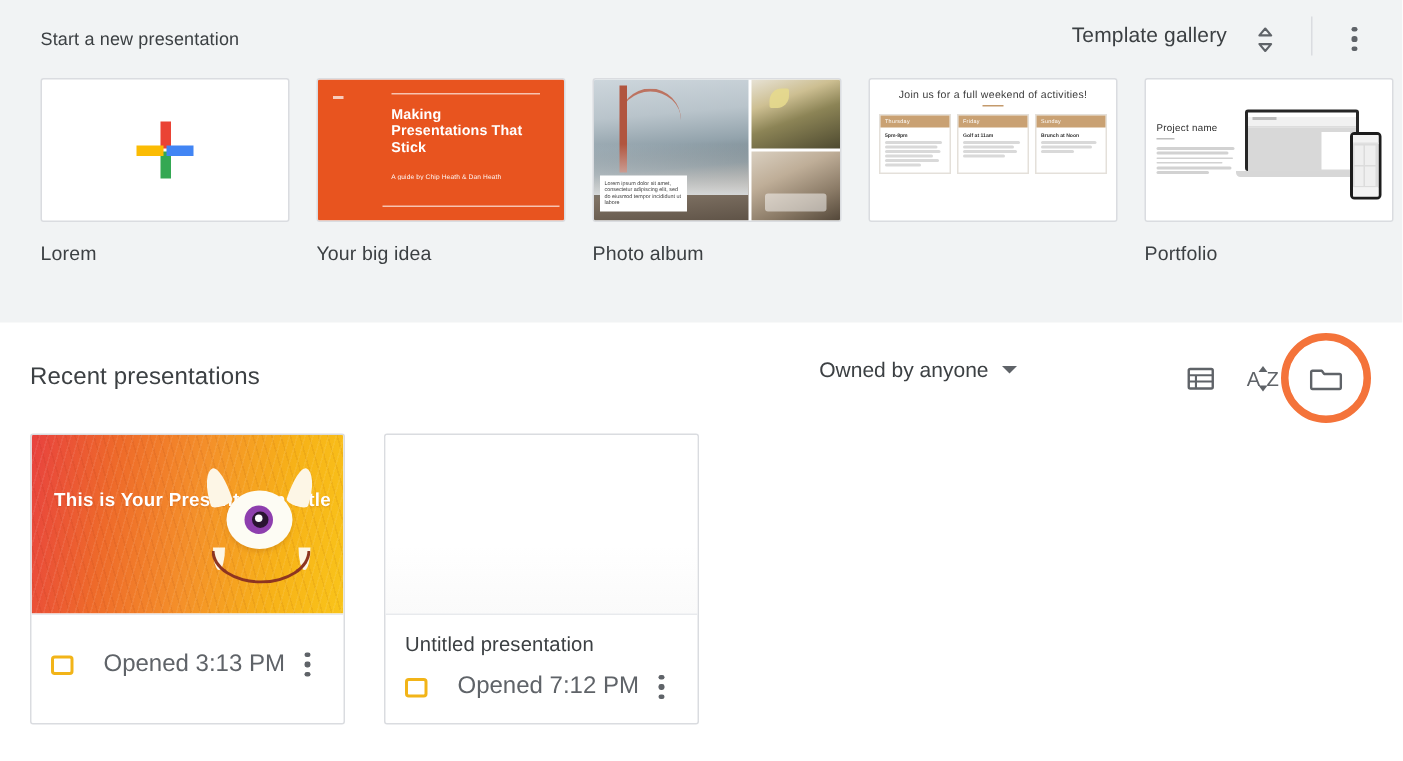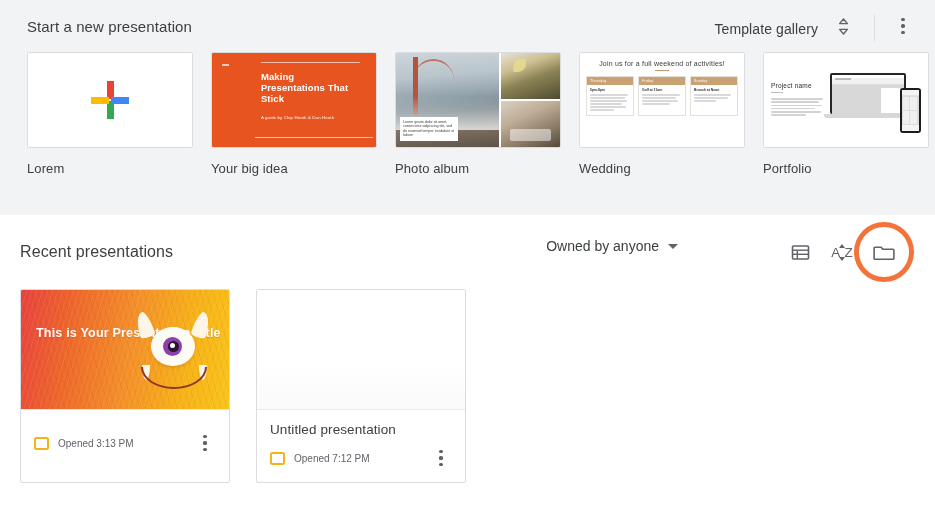--- a/index.html
+++ b/index.html
@@ -20,29 +20,29 @@
   }
 
   #new-presentation-header {
     display: flex;
     align-items: center;
     height: 52px;
     padding: 0 18px 0 27px;
   }
 
   #start-new-title {
-    font-size: 15px;
+    font-size: 12px;
     color: #3c4043;
     letter-spacing: .1px;
   }
 
   .header-right {
     margin-left: auto;
     display: flex;
-    align-items: flex-end;
+    align-items: flex-start;
     gap: 0px;
   }
 
   #template-gallery-button {
     font-size: 14px;
     color: #3c4043;
     letter-spacing: .1px;
     cursor: pointer;
     padding: 4px 2px;
   }
@@ -184,21 +184,21 @@
 
   
   #doc-grid { display:flex; gap:26px; padding:0 20px; }
   .doc-card { width:210px; border:1px solid #dadce0; border-radius:2px; background:#fff; cursor:pointer; overflow:hidden; }
   .doc-thumb { height:120px; border-bottom:1px solid #e8eaed; position:relative; overflow:hidden; }
   .doc-thumb-blank { background:linear-gradient(#ffffff 62%, #fafafa 100%); }
   .doc-meta { padding:12px 13px 13px 13px; }
   .doc-title { font-size:13.5px; color:#3c4043; letter-spacing:.1px; white-space:nowrap; overflow:hidden; text-overflow:ellipsis; }
   .doc-sub-row { display:flex; align-items:center; margin-top:10px; }
   .slides-icon { width:15px; height:13px; border:2.6px solid #f2b418; border-radius:2.5px; background:#fff; flex:0 0 auto; }
-  .doc-opened { font-size:10px; color:#5f6368; margin-left:9px; }
+  .doc-opened { font-size:16px; color:#5f6368; margin-left:20px; }
   .doc-more { margin-left:auto; width:22px; height:22px; display:flex; align-items:center; justify-content:center; cursor:pointer; }
   .doc-more .dot3 i { width:3.2px; height:3.2px; background:#5f6368; }
 
   
   .monster-bg { width:100%; height:100%;
     background: linear-gradient(100deg,#e8423f 0%,#ee6a2a 26%,#f4902a 52%,#f7b218 78%,#f9c41a 100%);
     position:relative; overflow:hidden; }
   .fur { position:absolute; inset:0; opacity:.22;
     background-image: repeating-linear-gradient(106deg, rgba(255,255,255,.35) 0 1px, transparent 1px 5px),
                       repeating-linear-gradient(74deg, rgba(120,40,10,.30) 0 1px, transparent 1px 6px); }
@@ -329,21 +329,20 @@
               <div class="wd-body">
                 <div class="wd-sub">Brunch at Noon</div>
                 <div class="wd-line" style="width:92%"></div>
                   <div class="wd-line" style="width:84%"></div>
                 <div class="wd-line" style="width:55%"></div>
               </div>
             </div>
           </div>
         </div>
       </div>
-      <div class="template-label">Wedding</div>
     </div>
 
     <div class="template-card">
       <div class="template-thumb">
         <div class="portfolio">
           <div class="pf-left">
             <div class="pf-title">Project name</div>
             <div class="pf-rule"></div>
             <div class="pf-line" style="width:92%"></div>
               <div class="pf-line" style="width:85%"></div>

